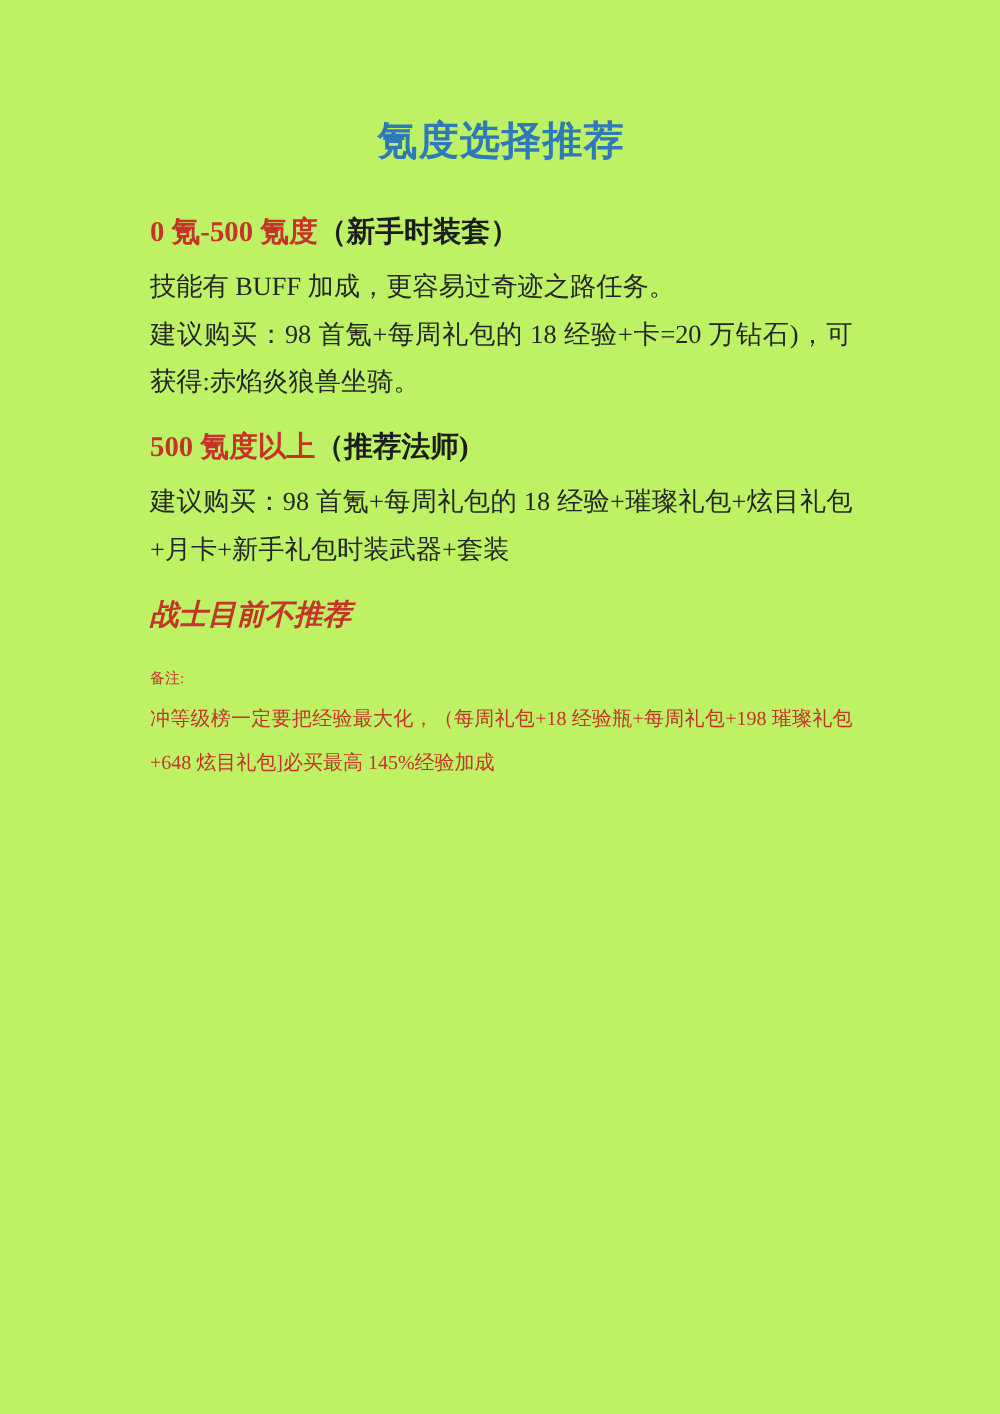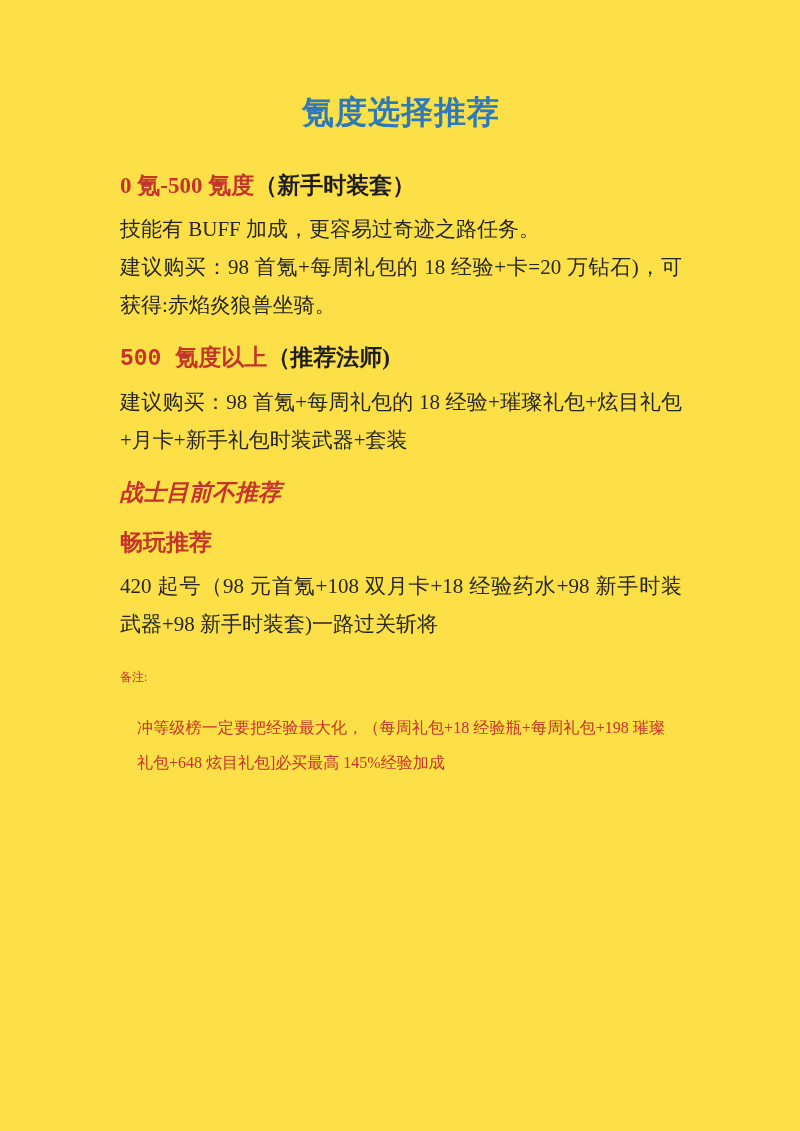--- a/index.html
+++ b/index.html
@@ -1,20 +1,20 @@
 <!DOCTYPE html>
 <html><head>
 <meta charset="utf-8">
 <style>
   html, body { margin: 0; padding: 0; background: #ffffff; }
   .page {
     position: relative;
     width: 800px;
     height: 1131px;
-    background: #fde047;
+    background: #bef264;
     overflow: hidden;
     font-family: "Liberation Serif", "DejaVu Serif", serif;
     color: #222222;
   }
   .content {
     padding: 92px 118px 0 120px;
   }
   .doc-title {
     margin: 0 0 38px 0;
     font-size: 32px;
@@ -41,56 +41,52 @@
   }
   .note-block {
     margin-top: 18px;
   }
   .note-label {
     margin: 0;
     font-size: 12px;
     line-height: 32px;
   }
   .note-body {
-    margin: 17px;
+    margin: 0;
     font-size: 16px;
     line-height: 35px;
     text-align: justify;
   }
 </style>
 </head>
 <body>
 
 <div class="page">
   <div class="content">
 
     <h1 class="doc-title" style="color:#2e79b7;">氪度选择推荐</h1>
 
     <section>
       <h2 class="sec-heading"><span class="red-part" style="color:#c5342b;">0 氪-500 氪度</span><span class="black-part">（新手时装套）</span></h2>
       <p class="body-line">技能有 BUFF 加成，更容易过奇迹之路任务。</p>
       <p class="body-line">建议购买：98 首氪+每周礼包的 18 经验+卡=20 万钻石)，可获得:赤焰炎狼兽坐骑。</p>
     </section>
 
     <section>
-      <h2 class="sec-heading"><span class="red-part" style="color:#c5342b;font-family:Liberation Mono, monospace;">500 氪度以上</span><span class="black-part">（推荐法师)</span></h2>
+      <h2 class="sec-heading"><span class="red-part" style="color:#c5342b;">500 氪度以上</span><span class="black-part">（推荐法师)</span></h2>
       <p class="body-line">建议购买：98 首氪+每周礼包的 18 经验+璀璨礼包+炫目礼包+月卡+新手礼包时装武器+套装</p>
     </section>
 
     <section>
     </section>
 
     <section>
       <h2 class="sec-heading"><span class="red-part" style="color:#c5342b;font-style:italic;">战士目前不推荐</span><span class="black-part"></span></h2>
     </section>
 
-    <section>
-      <h2 class="sec-heading"><span class="red-part" style="color:#c5342b;">畅玩推荐</span><span class="black-part"></span></h2>
-      <p class="body-line">420 起号（98 元首氪+108 双月卡+18 经验药水+98 新手时装武器+98 新手时装套)一路过关斩将</p>
-    </section>
 
     <section class="note-block" style="color:#c5342b;">
       <p class="note-label">备注:</p>
       <p class="note-body">冲等级榜一定要把经验最大化，（每周礼包+18 经验瓶+每周礼包+198 璀璨礼包+648 炫目礼包]必买最高 145%经验加成</p>
     </section>
 
   </div>
 </div>
 
 </body></html>

